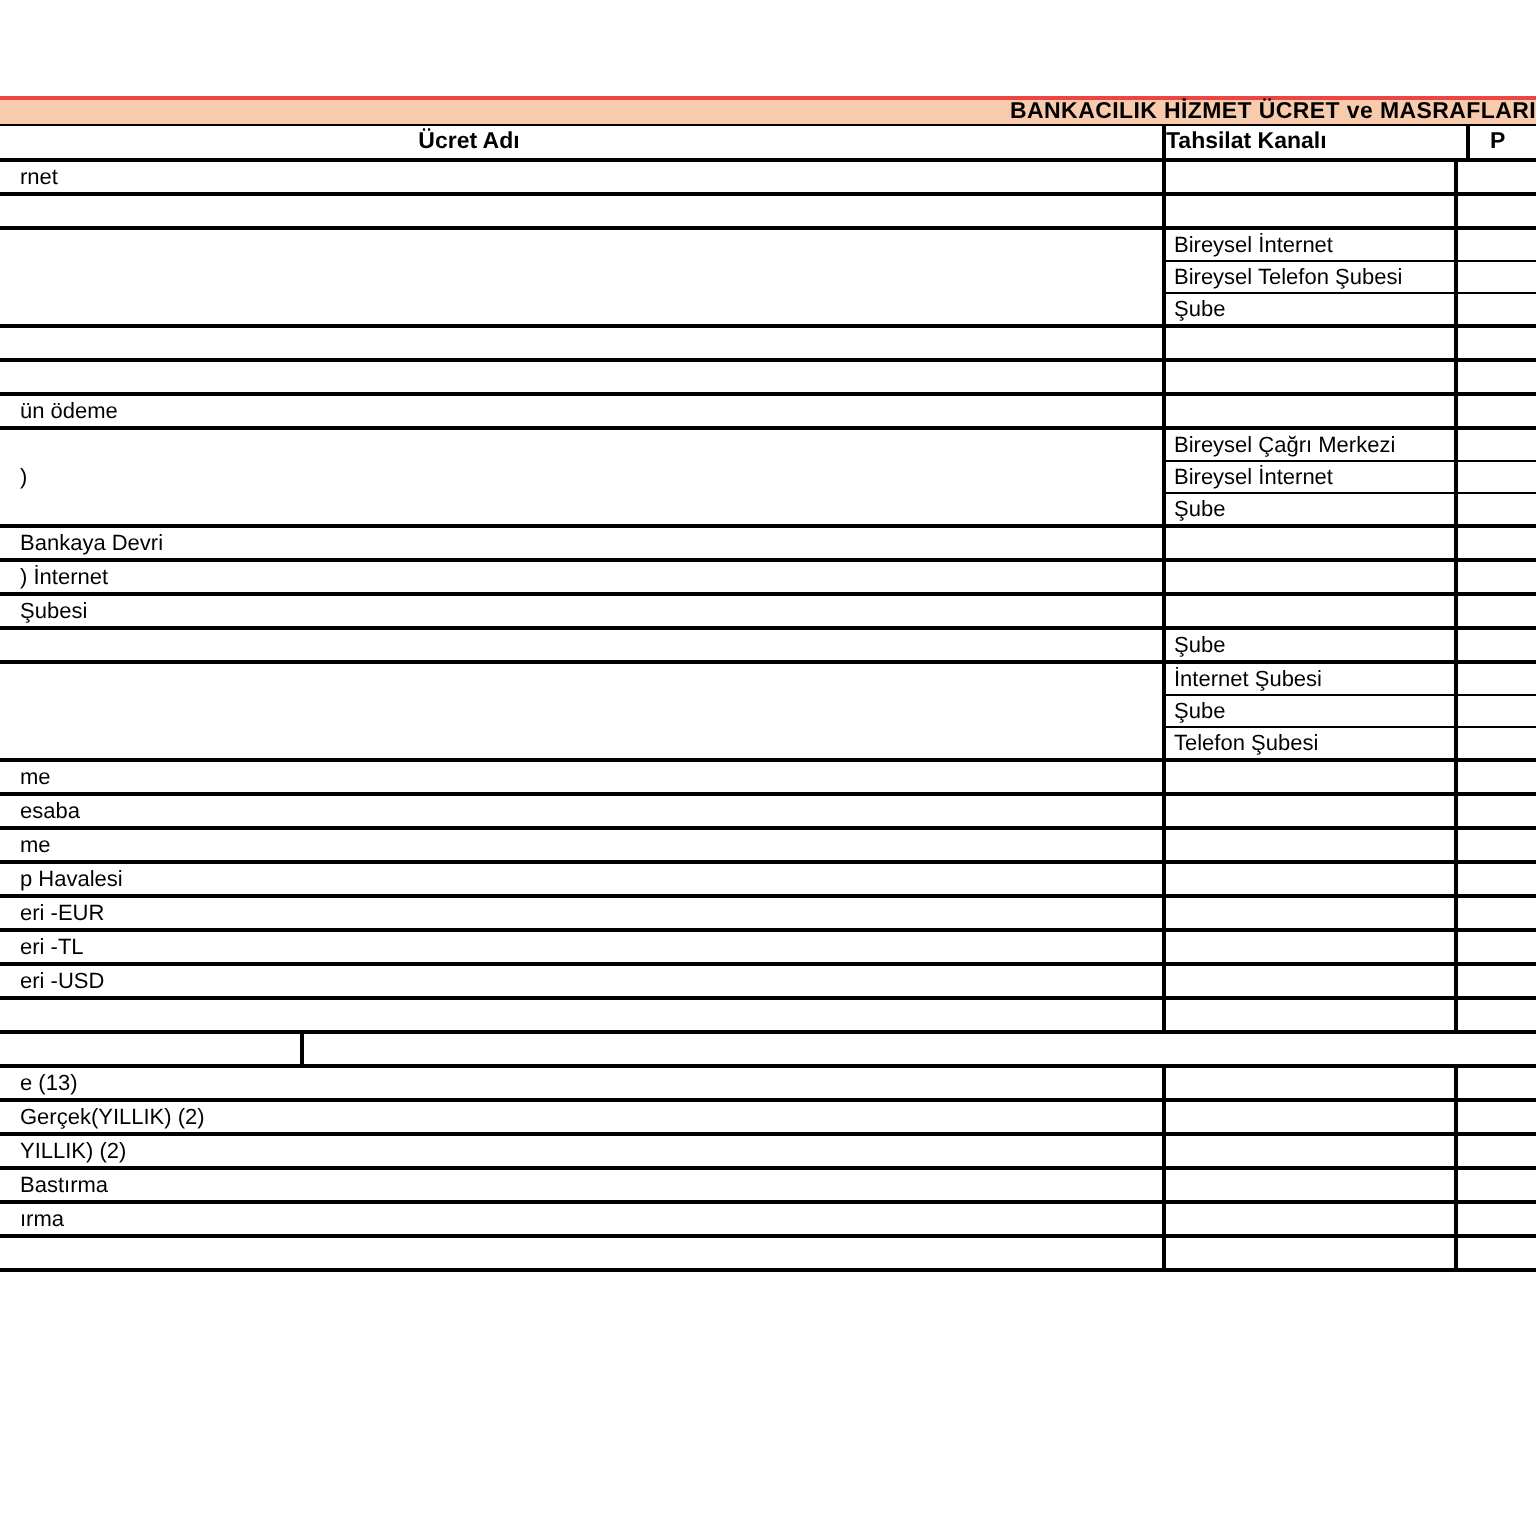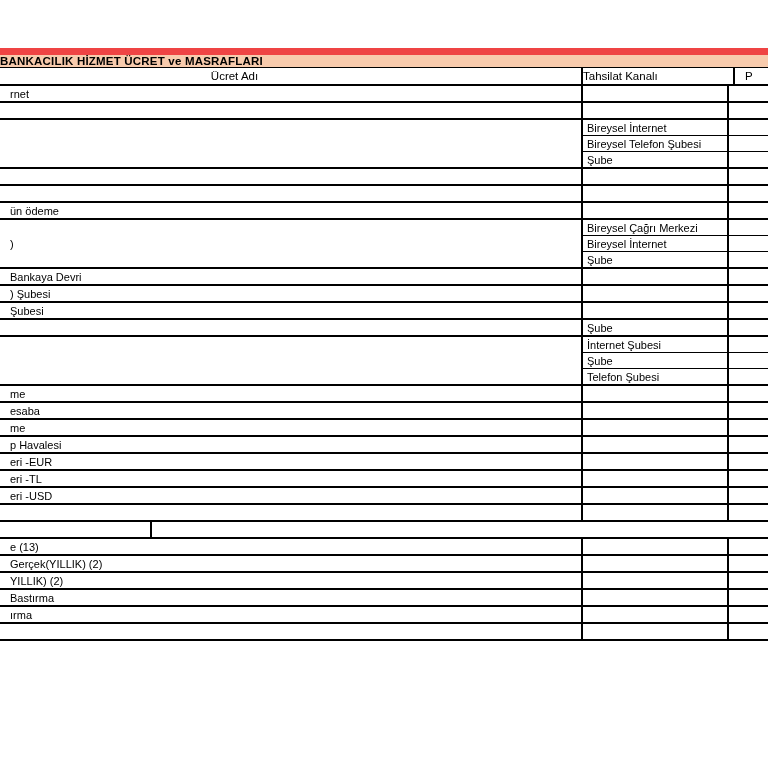--- a/index.html
+++ b/index.html
@@ -5,28 +5,28 @@
   html,body{margin:0;padding:0;}
   body{
     width:768px;height:768px;background:#ffffff;
     font-family:"Liberation Sans",sans-serif;color:#000;
     overflow:hidden;
   }
   .canvas{position:relative;width:768px;height:768px;background:#fff;overflow:hidden;}
   .sheet{position:absolute;left:0;top:48px;width:768px;}
 
   .title-row{
-    height:12px;border-top:7px solid #ef4444;border-bottom:1px solid #000;
+    height:12px;border-top:2px solid #ef4444;border-bottom:1px solid #000;
     background:#F8CBAD;
-    display:flex;align-items:center;justify-content:flex-start;
+    display:flex;align-items:center;justify-content:flex-end;
     font-weight:bold;font-size:11.5px;letter-spacing:.2px;
   }
   .header-row{
     display:flex;height:16px;border-bottom:2px solid #000;
-    font-weight:normal;font-size:11.5px;background:#fff;
+    font-weight:bold;font-size:11.5px;background:#fff;
   }
   .h-fee{
     width:583px;box-sizing:border-box;border-right:2px solid #000;
     display:flex;align-items:center;justify-content:center;
     padding-right:112px;
   }
   .h-chan{
     width:152px;box-sizing:border-box;border-right:2px solid #000;
     display:flex;align-items:center;justify-content:flex-start;
   }
@@ -159,21 +159,21 @@
         <div class="group">
           <div class="fee-cell">Bankaya Devri</div>
           <div class="sub">
             <div class="sub-row">
               <div class="chan-cell"></div>
               <div class="price-cell"></div>
             </div>
           </div>
         </div>
         <div class="group">
-          <div class="fee-cell">) Şubesi</div>
+          <div class="fee-cell">) İnternet</div>
           <div class="sub">
             <div class="sub-row">
               <div class="chan-cell"></div>
               <div class="price-cell"></div>
             </div>
           </div>
         </div>
         <div class="group">
           <div class="fee-cell">Şubesi</div>
           <div class="sub">

